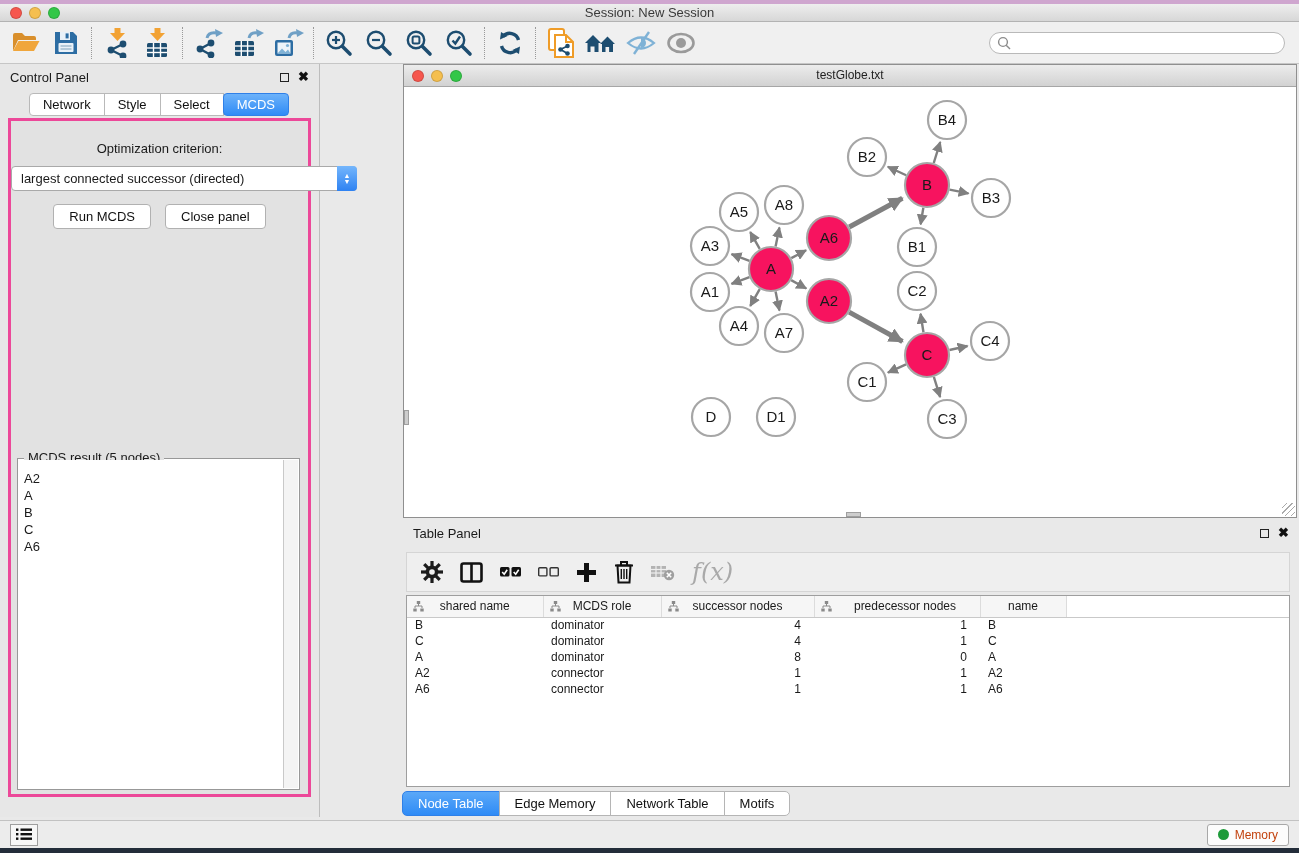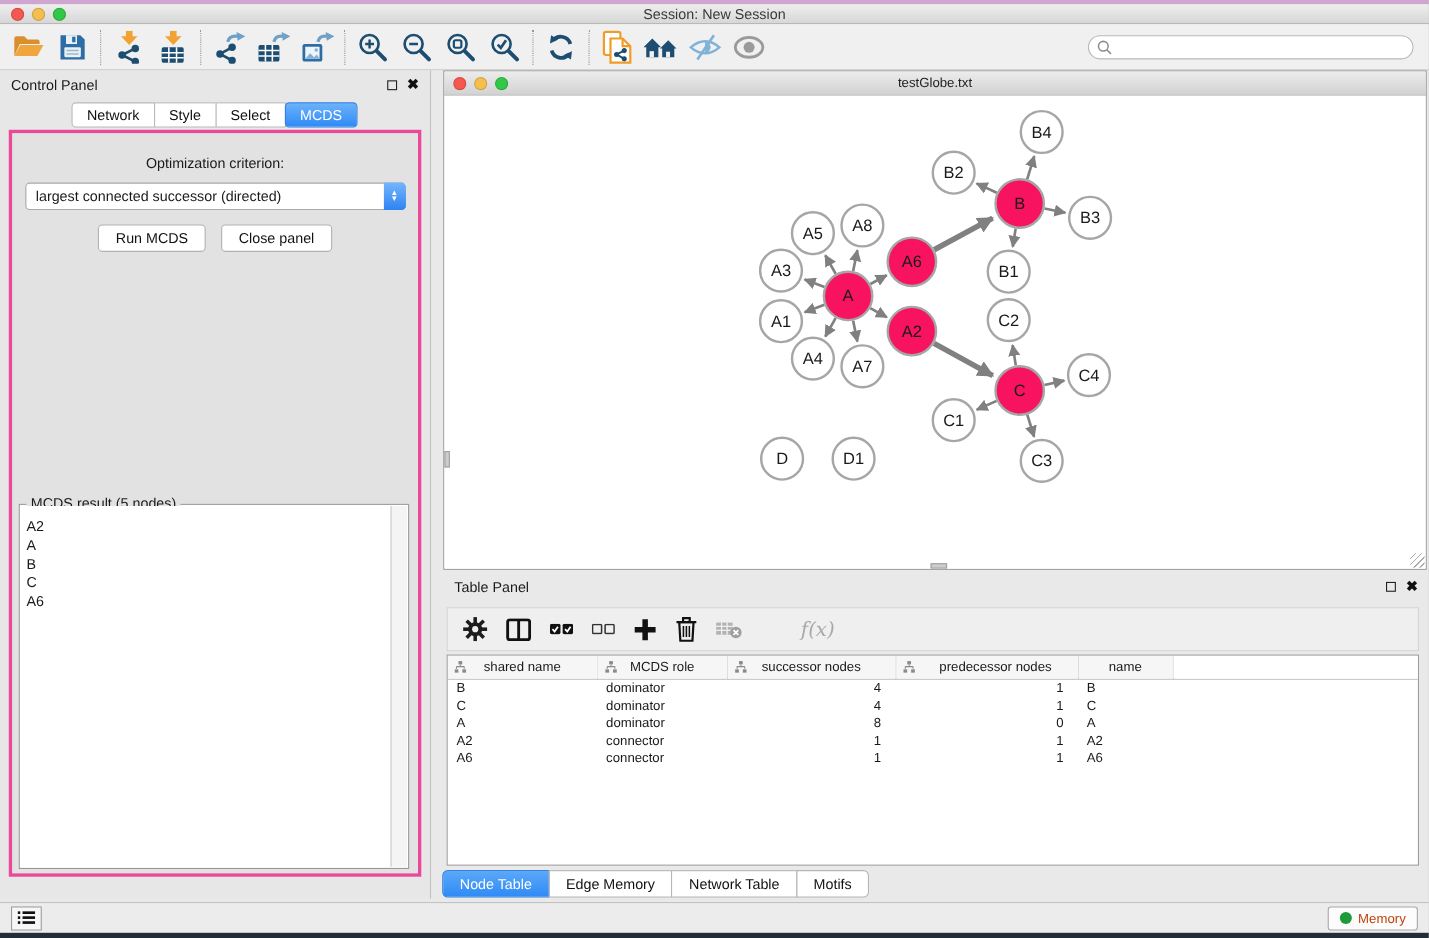--- a/index.html
+++ b/index.html
@@ -23,21 +23,21 @@
   .toolbar { position:absolute; left:0; top:22px; width:100%; height:42px; background:#f0f0f0;
              border-bottom:1px solid #c6c6c6; display:flex; align-items:center; padding:0 6px; }
   .tb-btn { width:40px; height:36px; display:flex; align-items:center; justify-content:center; background:none; border:none; }
   .tb-sep { width:0; height:32px; border-left:1px dotted #999; margin:0 5px; }
   .search-wrap { margin-left:auto; margin-right:8px; position:relative; }
   .search-input { width:296px; height:22px; border:1px solid #b9b9b9; border-radius:12px;
                   background:#fff; font-size:12px; padding:0 10px 0 26px; outline:none; }
   .search-mag { position:absolute; left:8px; top:4px; }
 
   
-  .control-panel { position:absolute; left:0; top:64px; width:392px; bottom:36px;
+  .control-panel { position:absolute; left:0; top:64px; width:320px; bottom:36px;
                    background:#e7e7e7; border-right:1px solid #bdbdbd; }
   .panel-head { height:26px; display:flex; align-items:center; padding:0 10px; font-size:13px; }
   .win-btns { margin-left:auto; display:flex; gap:9px; align-items:center; }
   .float-btn { width:9px; height:9px; border:1.6px solid #222; background:none; }
   .close-btn { font-size:13px; font-weight:bold; color:#111; background:none; border:none; line-height:10px; }
   .cp-tabs { display:flex; justify-content:center; margin-top:3px; position:relative; z-index:2; }
   .cp-tab { background:#fff; border:1px solid #b9b9b9; padding:3px 13px; font-size:13px; margin-left:-1px; color:#111; }
   .cp-tab:first-child { border-radius:4px 0 0 4px; }
   .cp-tab:last-child  { border-radius:0 4px 4px 0; }
   .cp-tab.selected { background:linear-gradient(#6cb2fa,#2f8bf6); border-color:#2f80e8; color:#fff; border-radius:4px; }
@@ -73,21 +73,21 @@
   .nw-vnub { position:absolute; left:0; top:345px; width:5px; height:15px; background:#cdcdcd; border:1px solid #9f9f9f; }
   .nw-hnub { position:absolute; left:442px; bottom:0; width:15px; height:5px; background:#cdcdcd; border:1px solid #9f9f9f; }
   .resize-grip { position:absolute; right:1px; bottom:1px; width:13px; height:13px;
     background:repeating-linear-gradient(135deg, transparent 0 3px, #aaa 3px 4px); }
 
   
   .table-panel { position:absolute; left:11px; right:0; top:456px; bottom:0; display:flex; flex-direction:column; }
   .tp-toolbar { margin:6px 9px 0 3px; height:40px; background:#efefef; border:1px solid #d5d5d5;
                 display:flex; align-items:center; gap:17px; padding:0 14px; }
   .tp-icon { display:flex; align-items:center; justify-content:center; background:none; border:none; }
-  .fx { font-family:"DejaVu Serif",serif; font-style:italic; font-size:18px; color:#a9a9a9;margin-left:36px; }
+  .fx { font-family:"DejaVu Serif",serif; font-style:italic; font-size:24px; color:#a9a9a9; }
   .tp-tablebox { flex:1; margin:3px 9px 0 3px; border:1px solid #9e9e9e; background:#fff; overflow:hidden; }
   table.ntable { border-collapse:collapse; width:100%; table-layout:fixed; }
   .ntable th { background:#f6f6f6; border-right:1px solid #dcdcdc; border-bottom:1px solid #c9c9c9;
                font-weight:normal; font-size:12px; height:21px; position:relative; text-align:center; }
   .ntable th.filler { background:#fff; border-right:none; }
   .ntable th .col-ic { position:absolute; left:6px; top:5px; }
   .ntable td { font-size:12px; height:16px; padding:0 8px; white-space:nowrap; overflow:hidden; }
   .ntable td.num { text-align:right; padding-right:13px; }
   .tp-tabs { height:33px; display:flex; justify-content:flex-start; align-items:center; }
   .tp-tab { background:#fff; border:1px solid #b5b5b5; padding:4px 15px; font-size:13px; margin-left:-1px; color:#111; }

